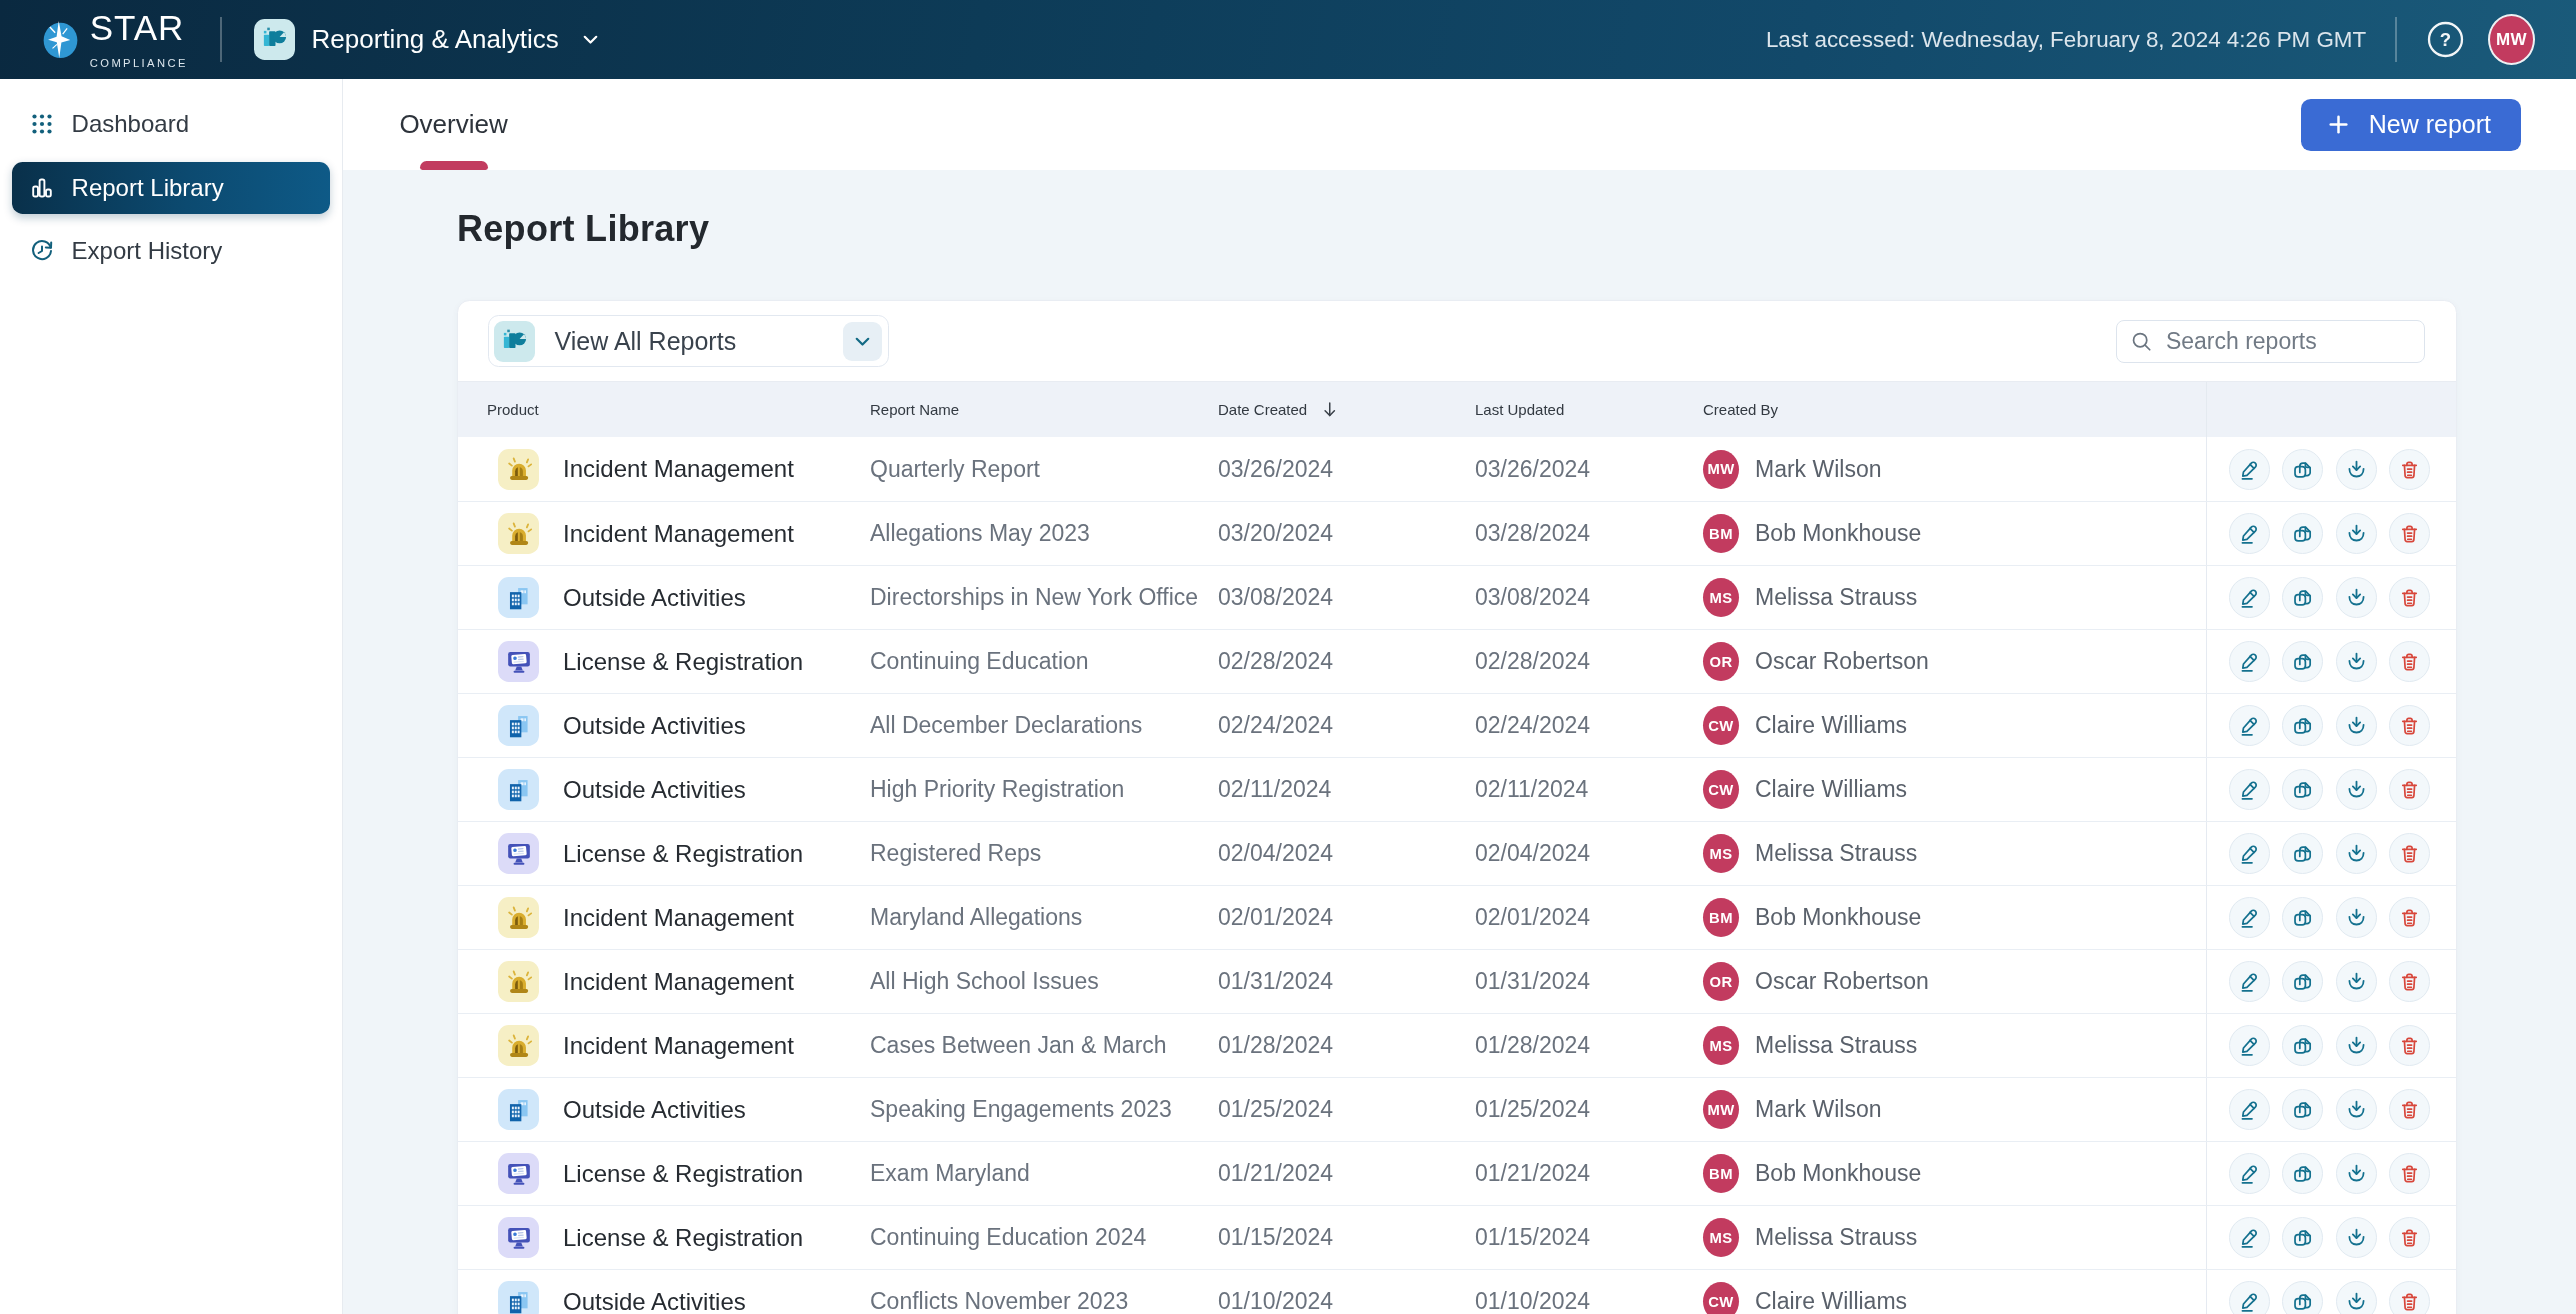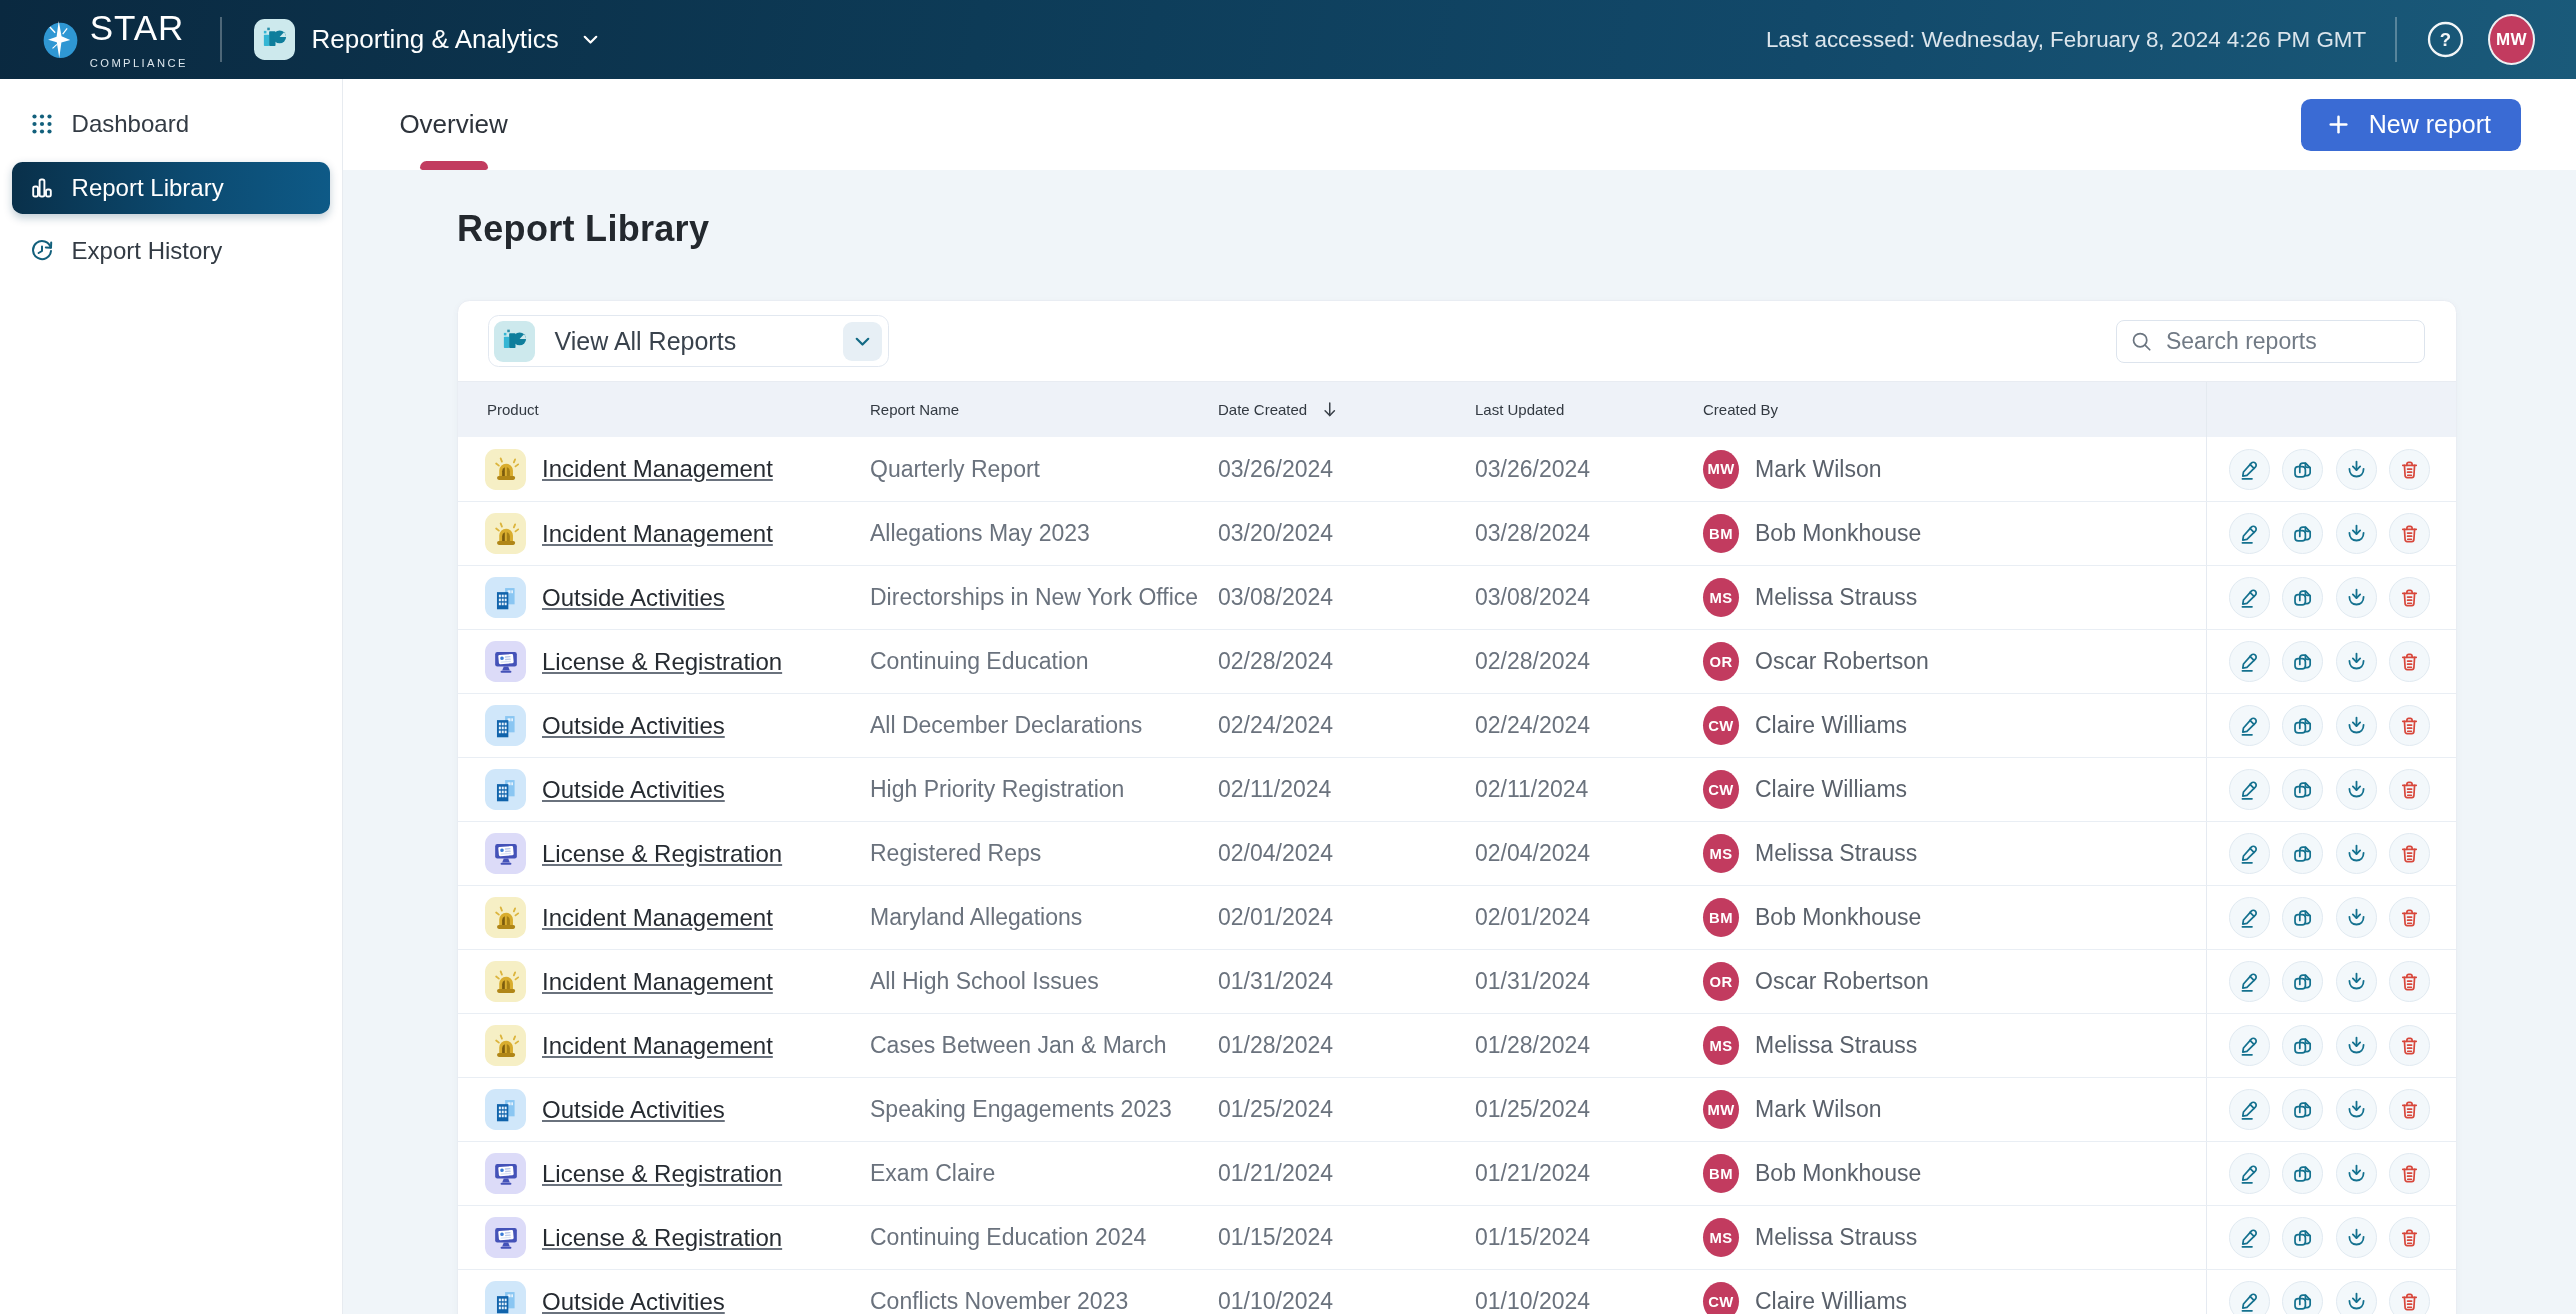--- a/index.html
+++ b/index.html
@@ -137,21 +137,21 @@
   .thead {
     height: 55px; background: #eef2f8;
     font-size: 15px; font-weight: 500; color: #333a42;
   }
   .th { display: flex; align-items: center; }
   .th:first-child { padding-left: 29px; }
   .th .sort-ic { width: 21.5px; height: 21.5px; margin-left: 11.6px; color: #3a4149; cursor: pointer; }
   .tbody .tr { height: 64px; border-top: 0.9px solid #e9eef4; background: #fff; }
   .tbody .tr:first-child { border-top: none; }
   .td { font-size: 23px; color: #6a727d; display: flex; align-items: center; min-width: 0; }
-  .td-product { padding-left: 27px; gap: 16px; text-decoration: underline; }
+  .td-product { padding-left: 40px; gap: 24px; }
   .pic {
     width: 41px; height: 41px; border-radius: 10.7px; flex: 0 0 41px;
     display: flex; align-items: center; justify-content: center;
   }
   .pic svg { width: 28px; height: 28px; }
   .bg-incident { background: #f6efc5; }
   .bg-outside  { background: #d0e7fa; }
   .bg-license  { background: #dcdbf8; }
   .pname { font-size: 24px; color: #262b31; white-space: nowrap; }
   .td-creator { gap: 16px; }
@@ -1020,21 +1020,21 @@
                         <rect x="7.3" y="7.2" width="16.4" height="10.2" rx="1.4" fill="#ffffff"></rect>
                         <circle cx="11.2" cy="11" r="2" fill="#3a7bd6"></circle>
                         <rect x="14.4" y="9.2" width="6.4" height="1.5" rx=".7" fill="#b9c7e8"></rect>
                         <rect x="14.4" y="11.9" width="6.4" height="1.5" rx=".7" fill="#b9c7e8"></rect>
                         <rect x="9.2" y="14.4" width="11.6" height="1.5" rx=".7" fill="#d9e2f4"></rect>
                       </g>
                     </svg>
                   </span>
                   <span class="pname">License &amp; Registration</span>
                 </div>
-                <div class="td">Exam Claire</div>
+                <div class="td">Exam Maryland</div>
                 <div class="td">01/21/2024</div>
                 <div class="td">01/21/2024</div>
                 <div class="td td-creator">
                   <span class="avatar">BM</span>
                   <span class="creator-name">Bob Monkhouse</span>
                 </div>
                 <div class="td td-actions">
                   <button class="action-btn">
                     <svg viewBox="0 0 24 24" fill="none" stroke="currentColor" stroke-width="1.8" stroke-linecap="round" stroke-linejoin="round">
                       <path d="M13.9 5.3a2.95 2.95 0 0 1 4.2 4.2L9.3 18.2 5 18.9l.7-4.3Z"></path>

